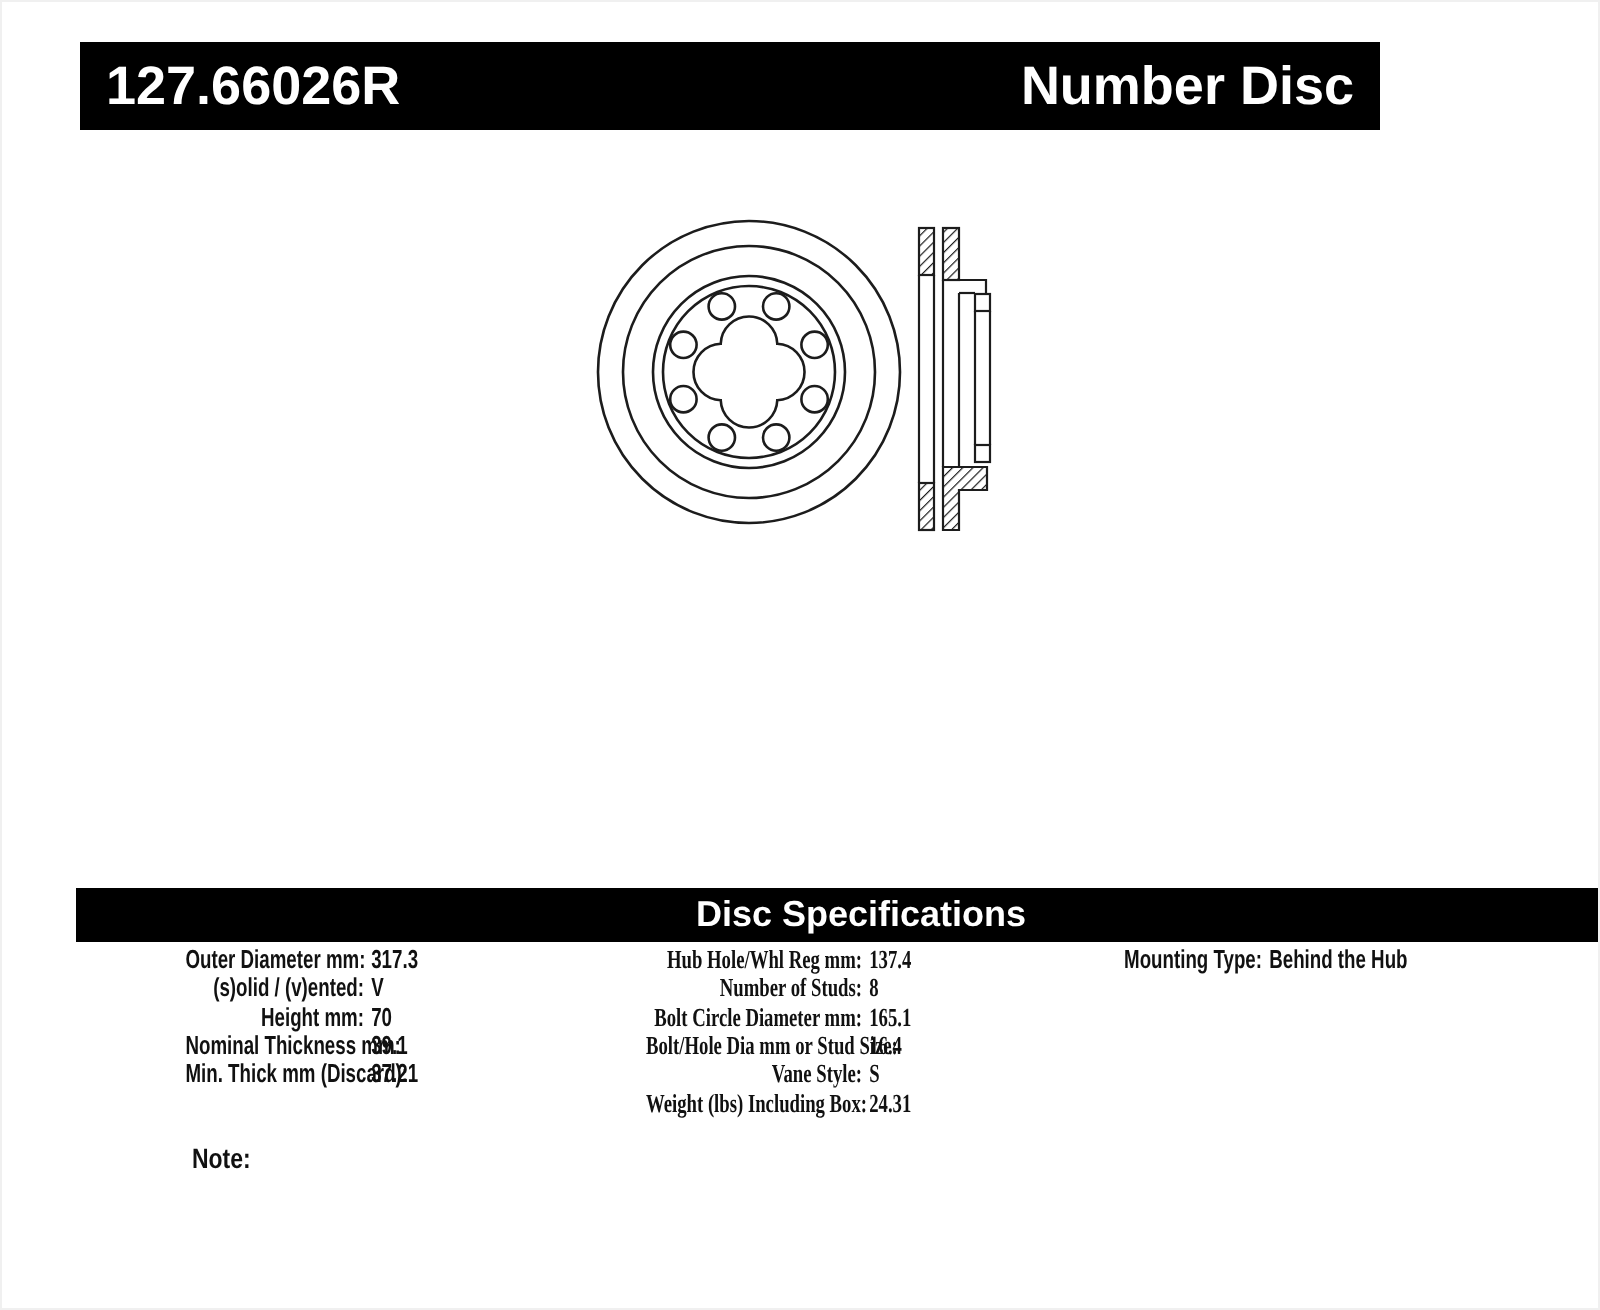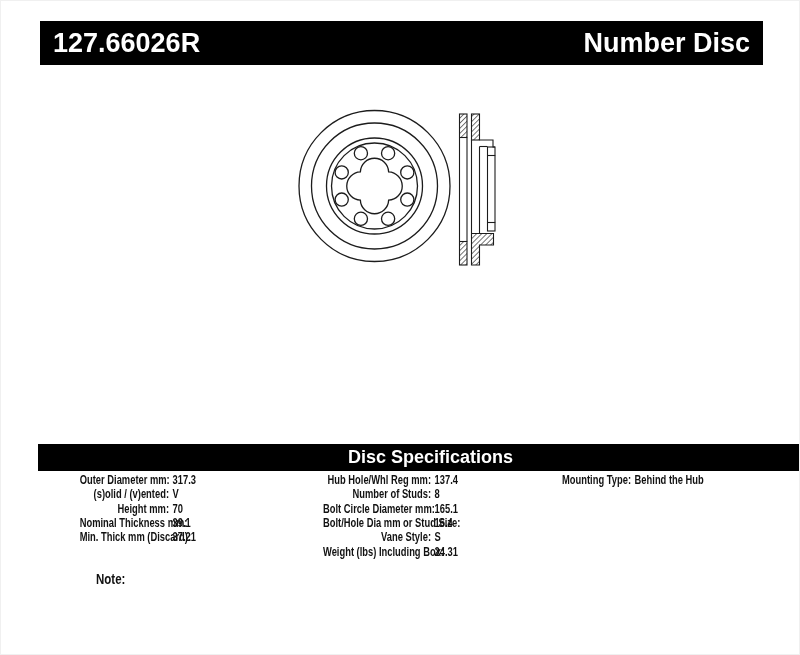--- a/index.html
+++ b/index.html
@@ -5,21 +5,21 @@
   html,body{margin:0;padding:0;background:#ffffff;}
   #page{
     position:relative;width:800px;height:655px;background:#ffffff;
     font-family:"Liberation Sans","DejaVu Sans",sans-serif;color:#111;
     overflow:hidden;border:1px solid #f0f0f0;box-sizing:border-box;
   }
   .black-bar{
     position:absolute;background:#000000;color:#ffffff;font-weight:bold;
   }
   #header-bar{
-    left:39px;top:20px;width:723px;height:44px;
+    left:39px;top:20px;width:650px;height:44px;
     display:flex;justify-content:space-between;align-items:center;
     font-size:27px;line-height:44px;padding:0 13px;box-sizing:border-box;
   }
   #spec-bar{
     left:37px;top:443px;width:785px;height:27px;
     text-align:center;font-size:18px;line-height:27px;
   }
   #drawing-svg{position:absolute;left:283px;top:98px;}
   .spec-col{position:absolute;top:472px;}
   .spec-row{
@@ -95,21 +95,21 @@
       <line x1="478.5" y1="145.5" x2="478.5" y2="232.5"></line>
 
       <path d="M470.5,232.5 H492.5 V244 H478.5 V264 H470.5 Z" fill="url(#hatch)"></path>
     </g>
   </svg>
 
   <div id="spec-bar" class="black-bar">
     <span>Disc Specifications</span>
   </div>
 
-  <div class="spec-col col-a" style="left:44px;">
+  <div class="spec-col col-a" style="left:57px;">
     <div class="spec-row">
       <span class="spec-label">Outer Diameter mm:</span>
       <span class="spec-value">317.3</span>
     </div>
     <div class="spec-row">
       <span class="spec-label">(s)olid / (v)ented:</span>
       <span class="spec-value">V</span>
     </div>
     <div class="spec-row">
       <span class="spec-label">Height mm:</span>
@@ -118,21 +118,21 @@
     <div class="spec-row">
       <span class="spec-label">Nominal Thickness mm:</span>
       <span class="spec-value">39.1</span>
     </div>
     <div class="spec-row">
       <span class="spec-label">Min. Thick mm (Discard):</span>
       <span class="spec-value">37.21</span>
     </div>
   </div>
 
-  <div class="spec-col col-b" style="left:280px;">
+  <div class="spec-col col-b" style="left:280px;font-family:Liberation Serif, serif;">
     <div class="spec-row">
       <span class="spec-label">Hub Hole/Whl Reg mm:</span>
       <span class="spec-value">137.4</span>
     </div>
     <div class="spec-row">
       <span class="spec-label">Number of Studs:</span>
       <span class="spec-value">8</span>
     </div>
     <div class="spec-row">
       <span class="spec-label">Bolt Circle Diameter mm:</span>

